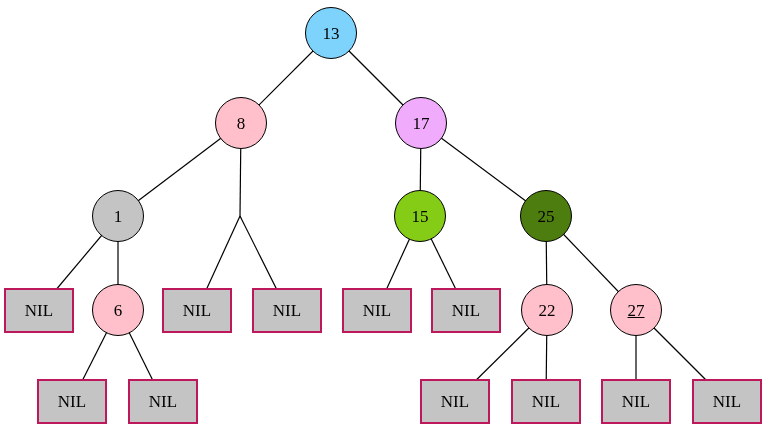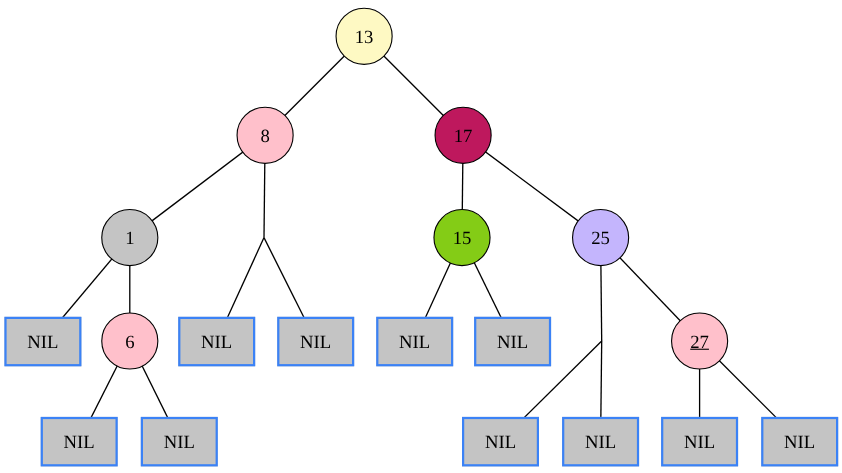--- a/index.html
+++ b/index.html
@@ -38,21 +38,21 @@
     color: #000000;
     font-size: 17px;
     line-height: 1;
     user-select: none;
   }
   .node.circle {
     border-radius: 50%;
     border: 1.4px solid #000000;
   }
   .node.box {
-    border: 2px solid #3b82f6;
+    border: 2px solid #be185d;
   }
 </style>
 </head>
 <body>
 
 <div class="canvas">
   <svg class="edges-layer" id="edges-layer" width="765" height="430">
       <line x1="331" y1="33" x2="241" y2="123" stroke="#000000" stroke-width="1.2"></line>
       <line x1="331" y1="33" x2="421" y2="123" stroke="#000000" stroke-width="1.2"></line>
       <line x1="241" y1="123" x2="118" y2="216" stroke="#000000" stroke-width="1.2"></line>
@@ -68,32 +68,33 @@
       <line x1="546" y1="216" x2="547" y2="310" stroke="#000000" stroke-width="1.2"></line>
       <line x1="546" y1="216" x2="636" y2="310" stroke="#000000" stroke-width="1.2"></line>
       <line x1="118" y1="310" x2="72" y2="401" stroke="#000000" stroke-width="1.2"></line>
       <line x1="118" y1="310" x2="163" y2="401" stroke="#000000" stroke-width="1.2"></line>
       <line x1="547" y1="310" x2="455" y2="401" stroke="#000000" stroke-width="1.2"></line>
       <line x1="547" y1="310" x2="546" y2="401" stroke="#000000" stroke-width="1.2"></line>
       <line x1="636" y1="310" x2="636" y2="401" stroke="#000000" stroke-width="1.2"></line>
       <line x1="636" y1="310" x2="727" y2="401" stroke="#000000" stroke-width="1.2"></line>
     </svg>
   <div class="nodes-layer" id="nodes-layer">
-      <div class="node circle" style="left: 305px; top: 7px; width: 52px; height: 52px; background: #fef9c3;">13</div>
+      <div class="node circle" style="left: 305px; top: 7px; width: 52px; height: 52px; background: #7dd3fc;">13</div>
       <div class="node circle" style="left: 215px; top: 97px; width: 52px; height: 52px; background: rgb(255, 192, 203);">8</div>
-      <div class="node circle" style="left: 395px; top: 97px; width: 52px; height: 52px; background: #be185d;">17</div>
+      <div class="node circle" style="left: 395px; top: 97px; width: 52px; height: 52px; background: #f0abfc;">17</div>
       <div class="node circle" style="left: 92px; top: 190px; width: 52px; height: 52px; background: rgb(196, 196, 196);">1</div>
       <div class="node circle" style="left: 394px; top: 190px; width: 52px; height: 52px; background: #84cc16;">15</div>
-      <div class="node circle" style="left: 520px; top: 190px; width: 52px; height: 52px; background: #c4b5fd;">25</div>
+      <div class="node circle" style="left: 520px; top: 190px; width: 52px; height: 52px; background: #4d7c0f;">25</div>
       <div class="node box" style="left: 4px; top: 287.5px; width: 70px; height: 45px; background: rgb(196, 196, 196);">NIL</div>
       <div class="node circle" style="left: 92px; top: 284px; width: 52px; height: 52px; background: rgb(255, 192, 203);">6</div>
       <div class="node box" style="left: 162px; top: 287.5px; width: 70px; height: 45px; background: rgb(196, 196, 196);">NIL</div>
       <div class="node box" style="left: 252px; top: 287.5px; width: 70px; height: 45px; background: rgb(196, 196, 196);">NIL</div>
       <div class="node box" style="left: 342px; top: 287.5px; width: 70px; height: 45px; background: rgb(196, 196, 196);">NIL</div>
       <div class="node box" style="left: 431px; top: 287.5px; width: 70px; height: 45px; background: rgb(196, 196, 196);">NIL</div>
+      <div class="node circle" style="left: 521px; top: 284px; width: 52px; height: 52px; background: rgb(255, 192, 203);">22</div>
       <div class="node circle" style="left: 610px; top: 284px; width: 52px; height: 52px; background: rgb(255, 192, 203); text-decoration: underline;">27</div>
       <div class="node box" style="left: 37px; top: 378.5px; width: 70px; height: 45px; background: rgb(196, 196, 196);">NIL</div>
       <div class="node box" style="left: 128px; top: 378.5px; width: 70px; height: 45px; background: rgb(196, 196, 196);">NIL</div>
       <div class="node box" style="left: 420px; top: 378.5px; width: 70px; height: 45px; background: rgb(196, 196, 196);">NIL</div>
       <div class="node box" style="left: 511px; top: 378.5px; width: 70px; height: 45px; background: rgb(196, 196, 196);">NIL</div>
       <div class="node box" style="left: 601px; top: 378.5px; width: 70px; height: 45px; background: rgb(196, 196, 196);">NIL</div>
       <div class="node box" style="left: 692px; top: 378.5px; width: 70px; height: 45px; background: rgb(196, 196, 196);">NIL</div>
     </div>
 </div>
 

